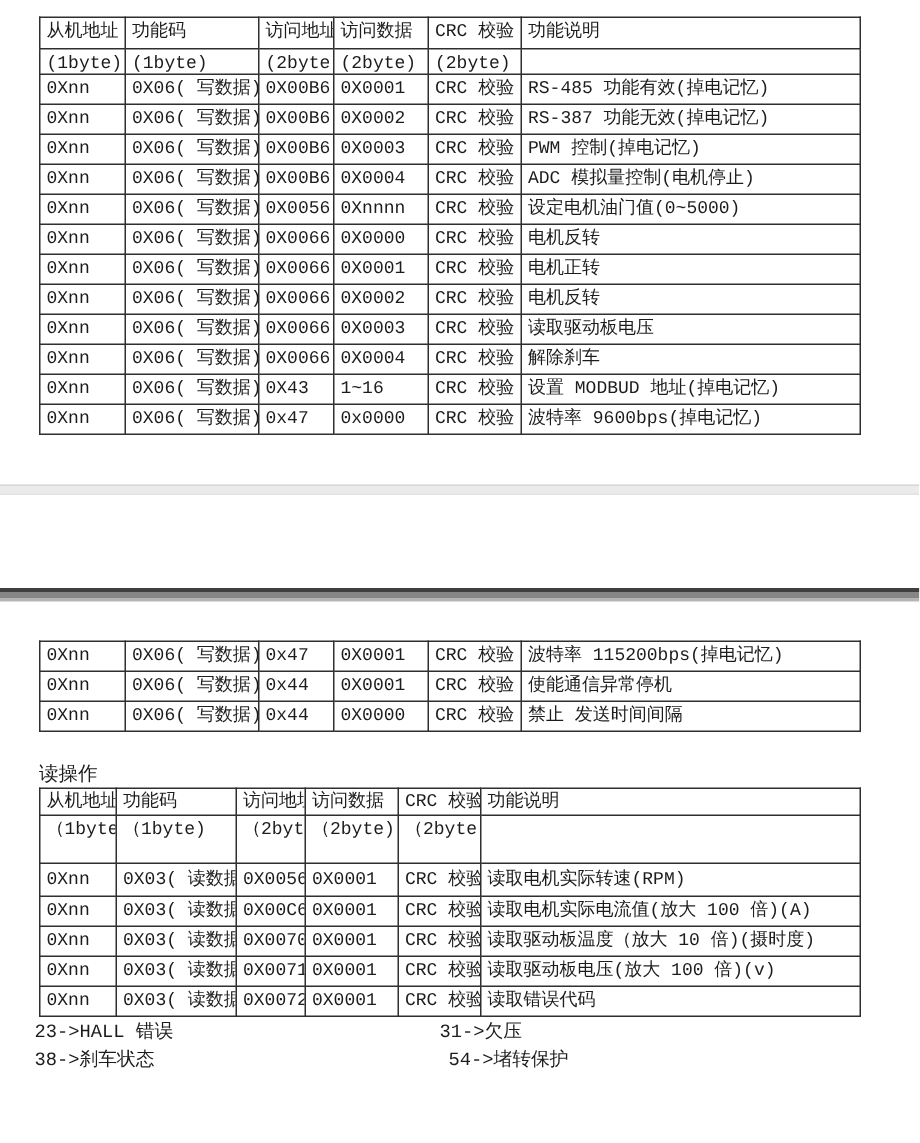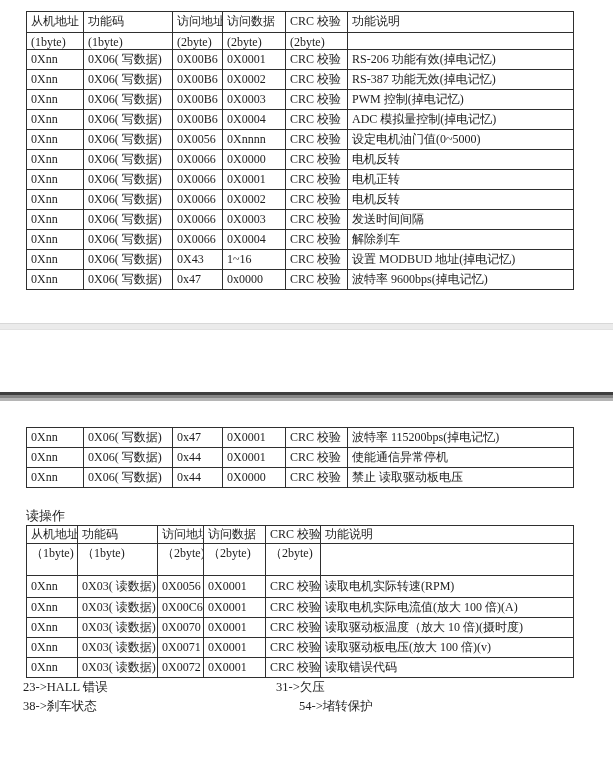--- a/index.html
+++ b/index.html
@@ -1,17 +1,17 @@
 <!DOCTYPE html>
 <html><head>
 <meta charset="utf-8">
 <style>
   html,body{margin:0;padding:0;background:#fff;}
   #page{position:relative;width:613px;height:762px;background:#ffffff;overflow:hidden;
-        font-family:Liberation Serif, serif;color:#1c1c1c;}
+        font-family:Liberation Mono, monospace;color:#1c1c1c;}
   table{border-collapse:collapse;table-layout:fixed;width:548px;position:absolute;left:26px;
         font-size:12px;}
   td{border:1px solid #2f2f2f;padding:0 2px 0 4px;white-space:nowrap;overflow:hidden;
      vertical-align:middle;line-height:1.1;}
   tr.hdr td{vertical-align:middle;}
   tr.byt td{vertical-align:top;padding-top:3px;}
   
   .t12 col:nth-child(1){width:57px}
   .t12 col:nth-child(2){width:89px}
   .t12 col:nth-child(3){width:50px}
@@ -74,21 +74,21 @@
           <td>(2byte)</td>
           <td>(2byte)</td>
           <td></td>
         </tr>
         <tr class="dat">
           <td>0Xnn</td>
           <td>0X06( 写数据)</td>
           <td>0X00B6</td>
           <td>0X0001</td>
           <td>CRC 校验</td>
-          <td>RS-206 功能有效(掉电记忆)</td>
+          <td>RS-485 功能有效(掉电记忆)</td>
         </tr>
         <tr class="dat">
           <td>0Xnn</td>
           <td>0X06( 写数据)</td>
           <td>0X00B6</td>
           <td>0X0002</td>
           <td>CRC 校验</td>
           <td>RS-387 功能无效(掉电记忆)</td>
         </tr>
         <tr class="dat">
@@ -98,21 +98,21 @@
           <td>0X0003</td>
           <td>CRC 校验</td>
           <td>PWM 控制(掉电记忆)</td>
         </tr>
         <tr class="dat">
           <td>0Xnn</td>
           <td>0X06( 写数据)</td>
           <td>0X00B6</td>
           <td>0X0004</td>
           <td>CRC 校验</td>
-          <td>ADC 模拟量控制(掉电记忆)</td>
+          <td>ADC 模拟量控制(电机停止)</td>
         </tr>
         <tr class="dat">
           <td>0Xnn</td>
           <td>0X06( 写数据)</td>
           <td>0X0056</td>
           <td>0Xnnnn</td>
           <td>CRC 校验</td>
           <td>设定电机油门值(0~5000)</td>
         </tr>
         <tr class="dat">
@@ -138,21 +138,21 @@
           <td>0X0002</td>
           <td>CRC 校验</td>
           <td>电机反转</td>
         </tr>
         <tr class="dat">
           <td>0Xnn</td>
           <td>0X06( 写数据)</td>
           <td>0X0066</td>
           <td>0X0003</td>
           <td>CRC 校验</td>
-          <td>发送时间间隔</td>
+          <td>读取驱动板电压</td>
         </tr>
         <tr class="dat">
           <td>0Xnn</td>
           <td>0X06( 写数据)</td>
           <td>0X0066</td>
           <td>0X0004</td>
           <td>CRC 校验</td>
           <td>解除刹车</td>
         </tr>
         <tr class="dat">
@@ -202,21 +202,21 @@
           <td>0X0001</td>
           <td>CRC 校验</td>
           <td>使能通信异常停机</td>
         </tr>
         <tr class="dat">
           <td>0Xnn</td>
           <td>0X06( 写数据)</td>
           <td>0x44</td>
           <td>0X0000</td>
           <td>CRC 校验</td>
-          <td>禁止 读取驱动板电压</td>
+          <td>禁止 发送时间间隔</td>
         </tr>
       </tbody>
   </table>
 
   <div id="read-label">读操作</div>
 
   <table id="table3" class="t3">
     <colgroup>
         <col>
         <col>
@@ -281,21 +281,21 @@
           <td>0X0001</td>
           <td>CRC 校验</td>
           <td>读取错误代码</td>
         </tr>
       </tbody>
   </table>
 
   <div id="notes">
     <div class="notes-line">
       <span>23-&gt;HALL 错误</span>
-      <span class="notes-right" style="left:253px">31-&gt;欠压</span>
+      <span class="notes-right" style="left:270px">31-&gt;欠压</span>
     </div>
     <div class="notes-line">
       <span>38-&gt;刹车状态</span>
       <span class="notes-right">54-&gt;堵转保护</span>
     </div>
   </div>
 
 </div>
 
 </body></html>

